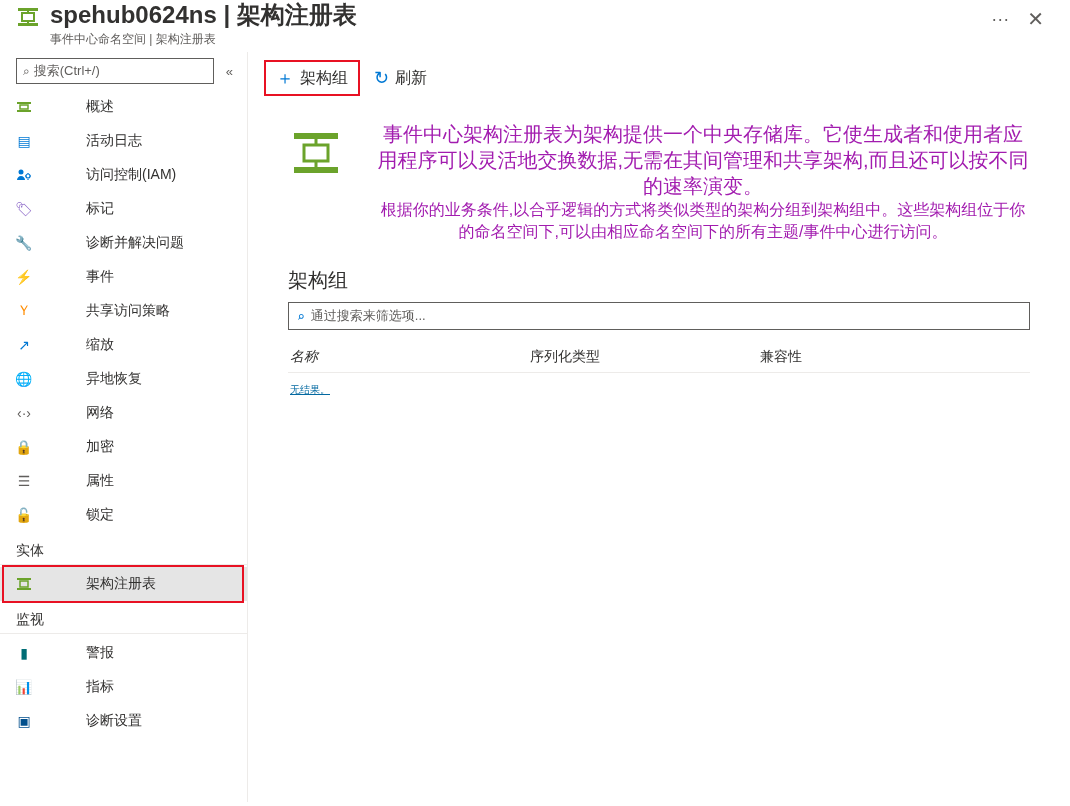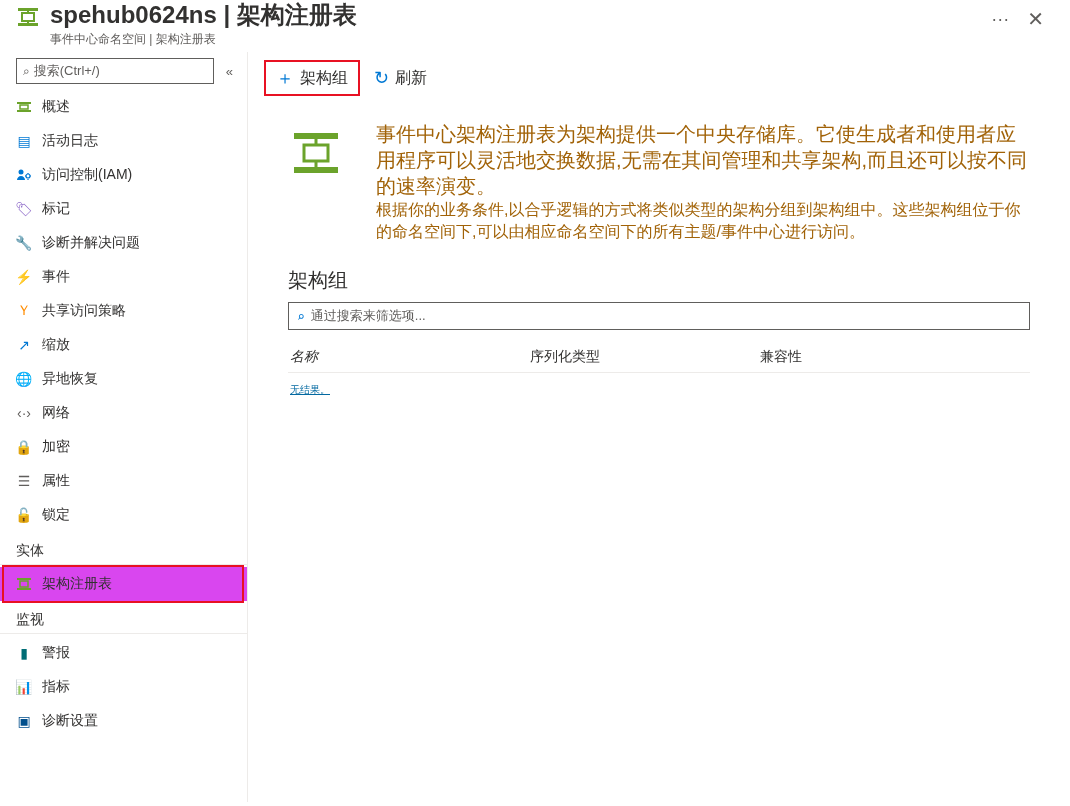--- a/index.html
+++ b/index.html
@@ -11,35 +11,35 @@
 .header-subtitle { font-size: 12px; color: #605e5c; margin-top: 2px; }
 .more-btn { font-size: 18px; color: #605e5c; padding: 4px 8px; cursor: pointer; margin-left: 8px; margin-top: 4px; }
 .close-btn { font-size: 20px; color: #605e5c; padding: 4px 10px; cursor: pointer; margin-left: auto; margin-top: 2px; font-weight: 300; }
 .layout { display: flex; height: calc(806px - 56px); }
 .sidebar { width: 248px; border-right: 1px solid #edebe9; display: flex; flex-direction: column; overflow-y: auto; position: relative; }
 .search-row { display: flex; align-items: center; padding: 6px 10px 6px 16px; gap: 8px; }
 .search-box { flex: 1; border: 1px solid #605e5c; height: 26px; display: flex; align-items: center; padding: 0 6px; font-size: 13px; color: #605e5c; }
 .search-box .sicon { margin-right: 4px; font-size: 12px; }
 .collapse-chev { font-size: 13px; color: #605e5c; cursor: pointer; padding: 4px; }
 .nav-item { display: flex; align-items: center; padding: 6px 16px; cursor: pointer; height: 34px; gap: 10px; }
-.nav-item.selected { background: #d946ef; font-family: Liberation Mono, monospace; }
+.nav-item.selected { background: #e5e5e5; font-family: Liberation Mono, monospace; }
 .nav-item .nicon { width: 16px; height: 16px; flex-shrink: 0; display: flex; align-items: center; justify-content: center; font-size: 14px; }
-.nav-item .nlabel { font-size: 14px; color: #323130; }
+.nav-item .nlabel { font-size: 14px; color: #323130; margin-left: 44px; }
 .nav-section { padding: 10px 16px 4px 16px; font-size: 14px; color: #323130; border-bottom: 1px solid #edebe9; margin-bottom: 2px; }
 .red-box { border: 2px solid #e81123; }
 .red-box-nav { position: absolute; pointer-events: none; }
 .main { flex: 1; display: flex; flex-direction: column; overflow: hidden; }
 .toolbar { display: flex; align-items: center; padding: 8px 16px; gap: 4px; border-bottom: 1px solid #fff; }
 .tbtn { display: flex; align-items: center; gap: 6px; padding: 4px 10px; cursor: pointer; font-size: 16px; color: #323130; height: 36px; }
 .tbtn .ticon { font-size: 18px; font-weight: 300; }
 .tbtn.primary { border: 2px solid #e81123; }
 .content { padding: 16px 40px 16px 40px; overflow-y: auto; }
 .intro { display: flex; gap: 32px; margin-bottom: 24px; }
 .intro-icon { width: 56px; height: 56px; flex-shrink: 0; margin-top: 4px; }
-.intro-text { flex: 1; font-size: 16px; line-height: 22px; color: #a16207; }
+.intro-text { flex: 1; font-size: 16px; line-height: 22px; color: #a21caf; text-align: center; }
 .intro-line1 { font-size: 20px; line-height: 26px; }
 .section-title { font-size: 20px; margin: 16px 0 8px 0; color: #323130; }
 .filter-box { width: 100%; border: 1px solid #605e5c; height: 28px; display: flex; align-items: center; padding: 0 8px; font-size: 13px; color: #605e5c; margin-bottom: 12px; }
 .filter-box .ficon { margin-right: 6px; font-family: monospace; }
 .table-head { display: flex; padding: 6px 2px; border-bottom: 1px solid #edebe9; font-size: 14px; color: #323130; }
 .col1 { flex: 0 0 240px; font-style: italic; }
 .col2 { flex: 0 0 230px; }
 .col3 { flex: 1; }
 .no-results { padding: 10px 2px; font-size: 10px; color: #0369a1; text-decoration: underline; }
 

